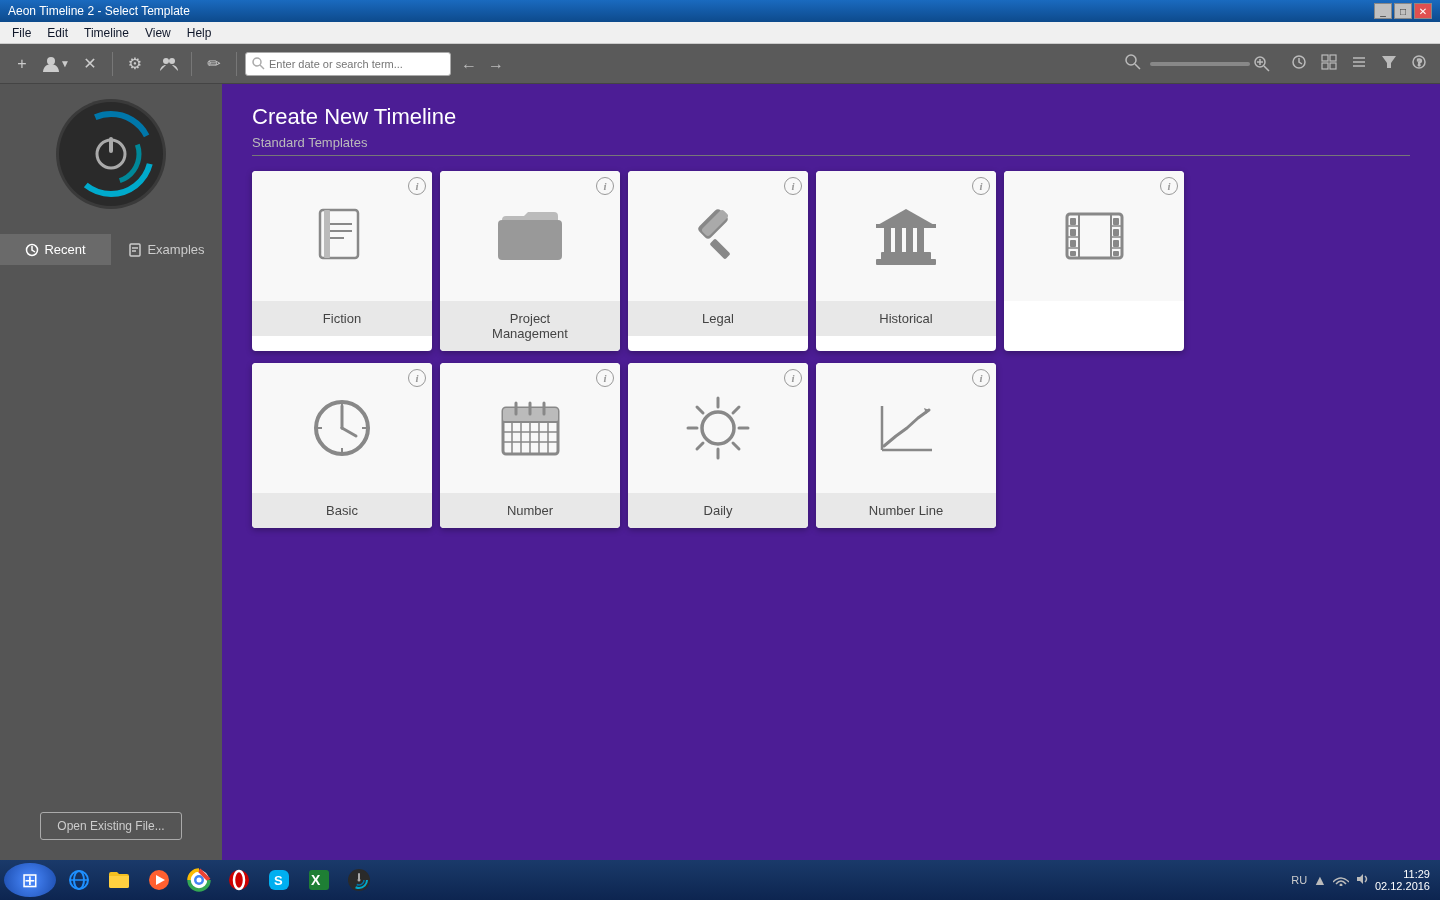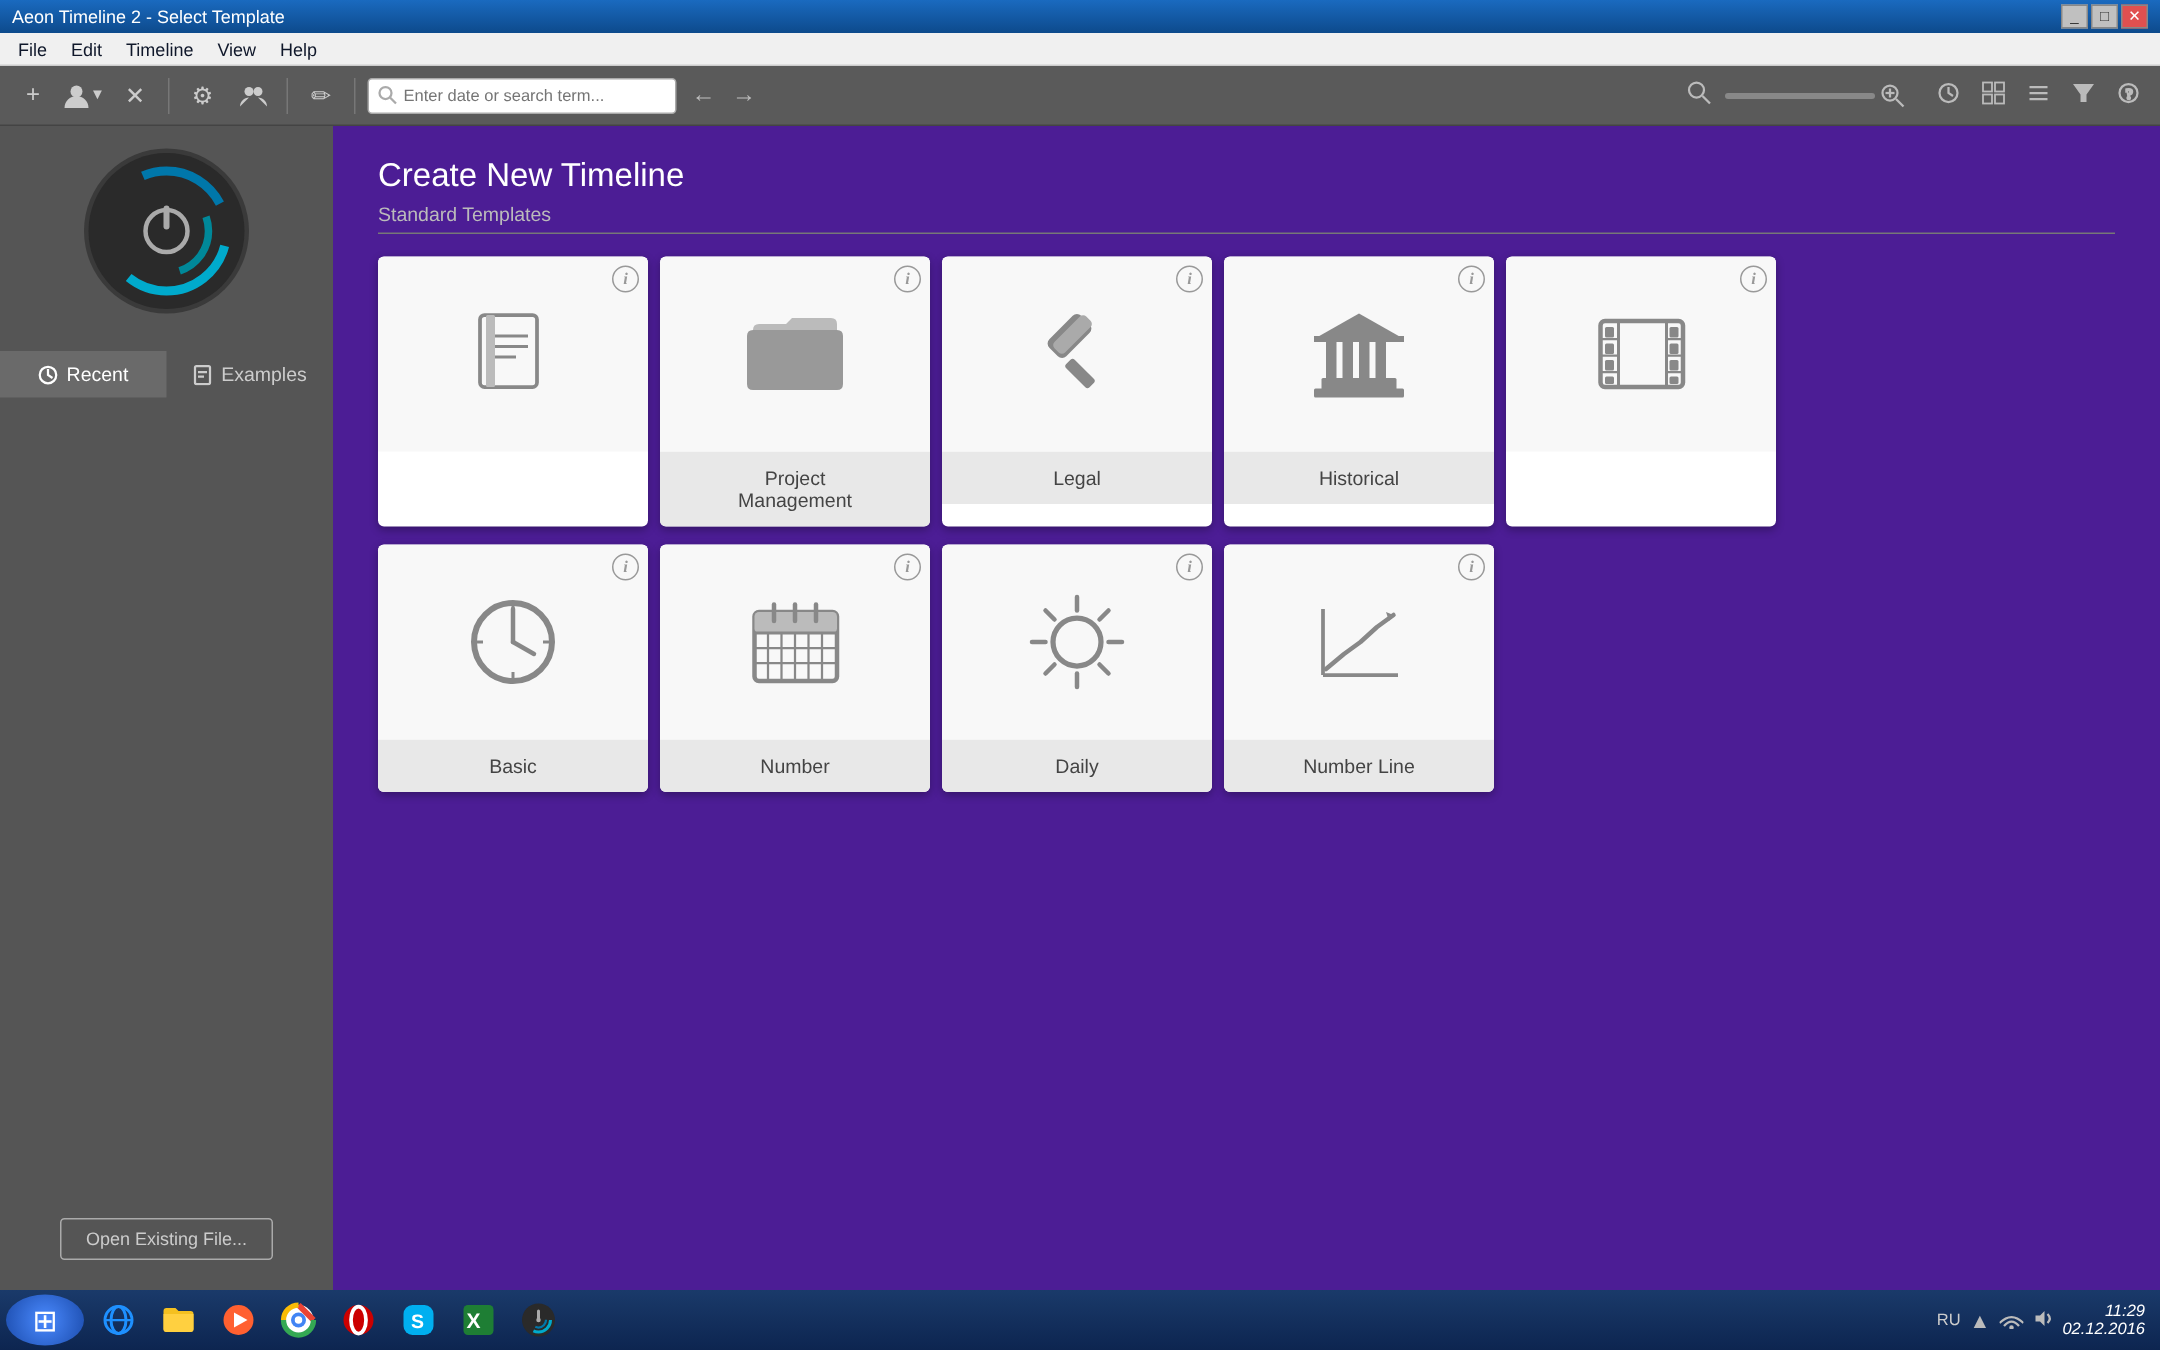--- a/index.html
+++ b/index.html
@@ -431,20 +431,21 @@
         <div class="template-card-icon-area">
           <button class="info-btn">i</button>
           <svg width="60" height="60" viewBox="0 0 60 60" fill="#888">
             <rect x="8" y="4" width="38" height="48" rx="3" stroke="#888" stroke-width="2.5" fill="none"></rect>
             <rect x="12" y="4" width="6" height="48" fill="#bbb" rx="1"></rect>
             <line x1="18" y1="18" x2="40" y2="18" stroke="#888" stroke-width="2"></line>
             <line x1="18" y1="25" x2="40" y2="25" stroke="#888" stroke-width="2"></line>
             <line x1="18" y1="32" x2="32" y2="32" stroke="#888" stroke-width="2"></line>
           </svg>
         </div>
+        <div class="template-card-label-area">Fiction</div>
       </div>
 
       <div class="template-card">
         <div class="template-card-icon-area">
           <button class="info-btn">i</button>
           <svg width="65" height="60" viewBox="0 0 65 60" fill="#888">
 
             <path d="M4 14 Q4 10 8 10 L26 10 L30 6 L56 6 Q60 6 60 10 L60 50 Q60 54 56 54 L8 54 Q4 54 4 50 Z" fill="#bbb" stroke="none"></path>
             <path d="M4 18 L60 18 L60 50 Q60 54 56 54 L8 54 Q4 54 4 50 Z" fill="#aaa"></path>
             <path d="M0 18 Q0 14 4 14 L60 14 Q64 14 64 18 L64 50 Q64 54 60 54 L4 54 Q0 54 0 50 Z" fill="#999"></path>
@@ -680,18 +681,18 @@
         <path d="M3 12 Q8 6 13 12" fill="none" stroke="#bbb" stroke-width="1.5"></path>
         <circle cx="8" cy="13" r="1.5" fill="#bbb"></circle>
       </svg>
     </span>
     <span class="tray-icon">
       <svg width="14" height="14" viewBox="0 0 14 14" fill="#bbb">
         <polygon points="2,5 5,5 8,2 8,12 5,9 2,9"></polygon>
         <path d="M10 4 Q13 7 10 10" stroke="#bbb" stroke-width="1.5" fill="none"></path>
       </svg>
     </span>
-    <div style="text-align:right;font-style:italic;">
+    <div style="text-align:right;">
       <div class="tray-time">11:29</div>
       <div class="tray-time">02.12.2016</div>
     </div>
   </div>
 </div>
 
 </body></html>

